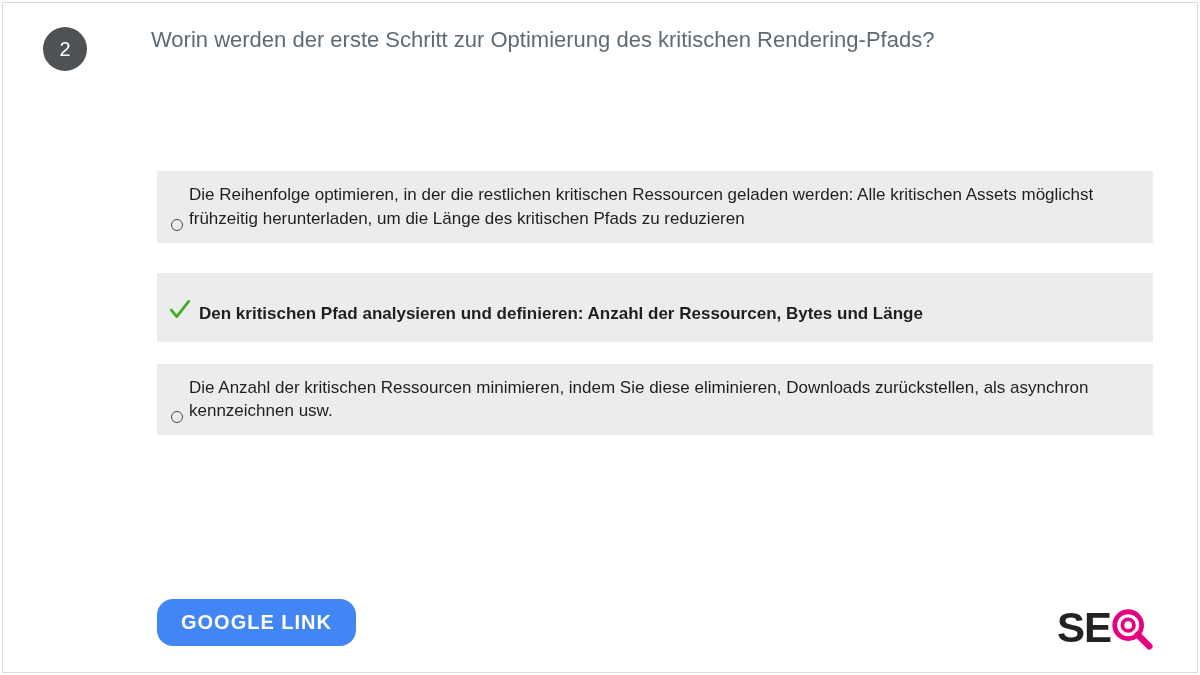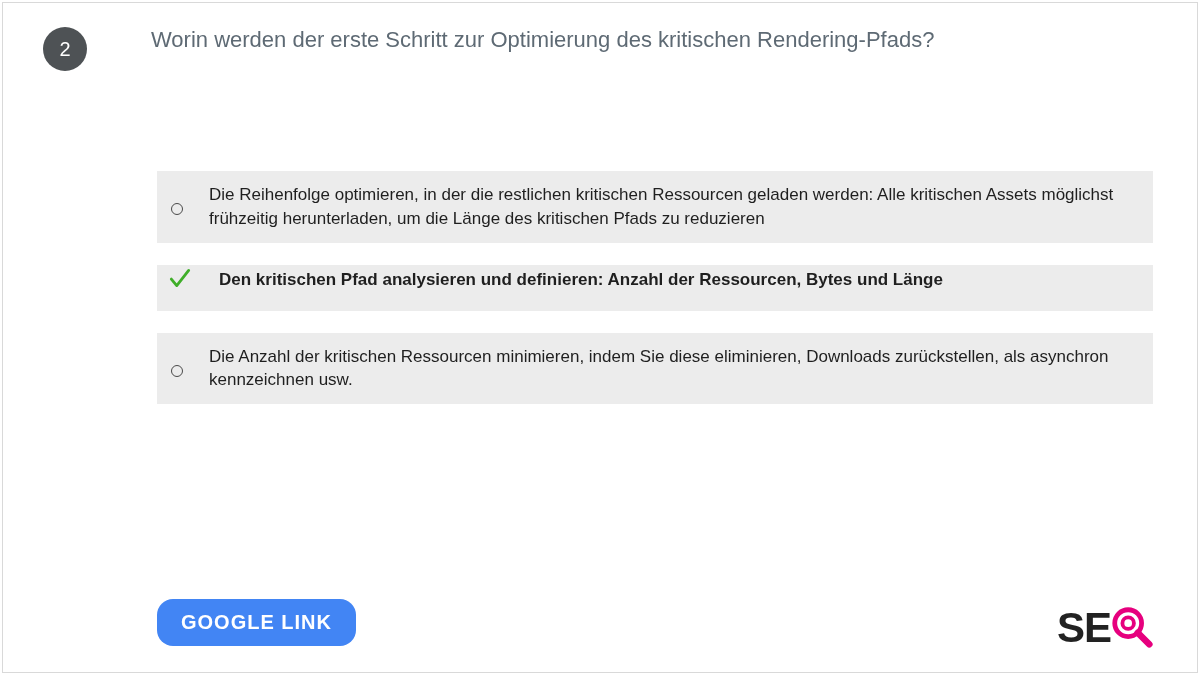--- a/index.html
+++ b/index.html
@@ -45,22 +45,22 @@
   .options {
     margin: 100px 44px 0 154px;
     display: flex;
     flex-direction: column;
     gap: 22px;
   }
   .option {
     background: #ececec;
     padding: 12px 16px 12px 14px;
     display: flex;
-    align-items: center;
-    gap: 26px;
+    align-items: flex-end;
+    gap: 6px;
     cursor: pointer;
   }
   .radio {
     width: 12px;
     height: 12px;
     border: 1.5px solid #4a4a4a;
     border-radius: 50%;
     margin-top: 5px;
     flex-shrink: 0;
   }
@@ -71,43 +71,44 @@
   }
   .option.correct .option-label {
     font-weight: bold;
   }
   .checkmark {
     flex-shrink: 0;
     margin-top: 0;
     margin-left: -4px;
   }
   .option.correct {
-    padding-top: 0;
+    padding-top: 23px;
     padding-bottom: 16px;
+    margin-top: 8px;
   }
   .google-btn {
     position: absolute;
     left: 154px;
     bottom: 26px;
     background: #4285f4;
     color: #fff;
     font-size: 20px;
     font-weight: bold;
     letter-spacing: 1px;
     padding: 12px 24px;
     border-radius: 16px;
     border: none;
     cursor: pointer;
   }
   .logo {
     position: absolute;
     right: 40px;
     bottom: 20px;
     display: flex;
-    align-items: flex-start;
+    align-items: flex-end;
     font-size: 42px;
     font-weight: 800;
     user-select: none;
   }
   .logo .se { color: #222; letter-spacing: -1px; }
   .logo .woman { color: #222; font-weight: 600; margin-left: 4px; letter-spacing: 0; }
   .logo svg { margin: 0 2px 0 -2px; }
 </style>
 </head>
 <body>

